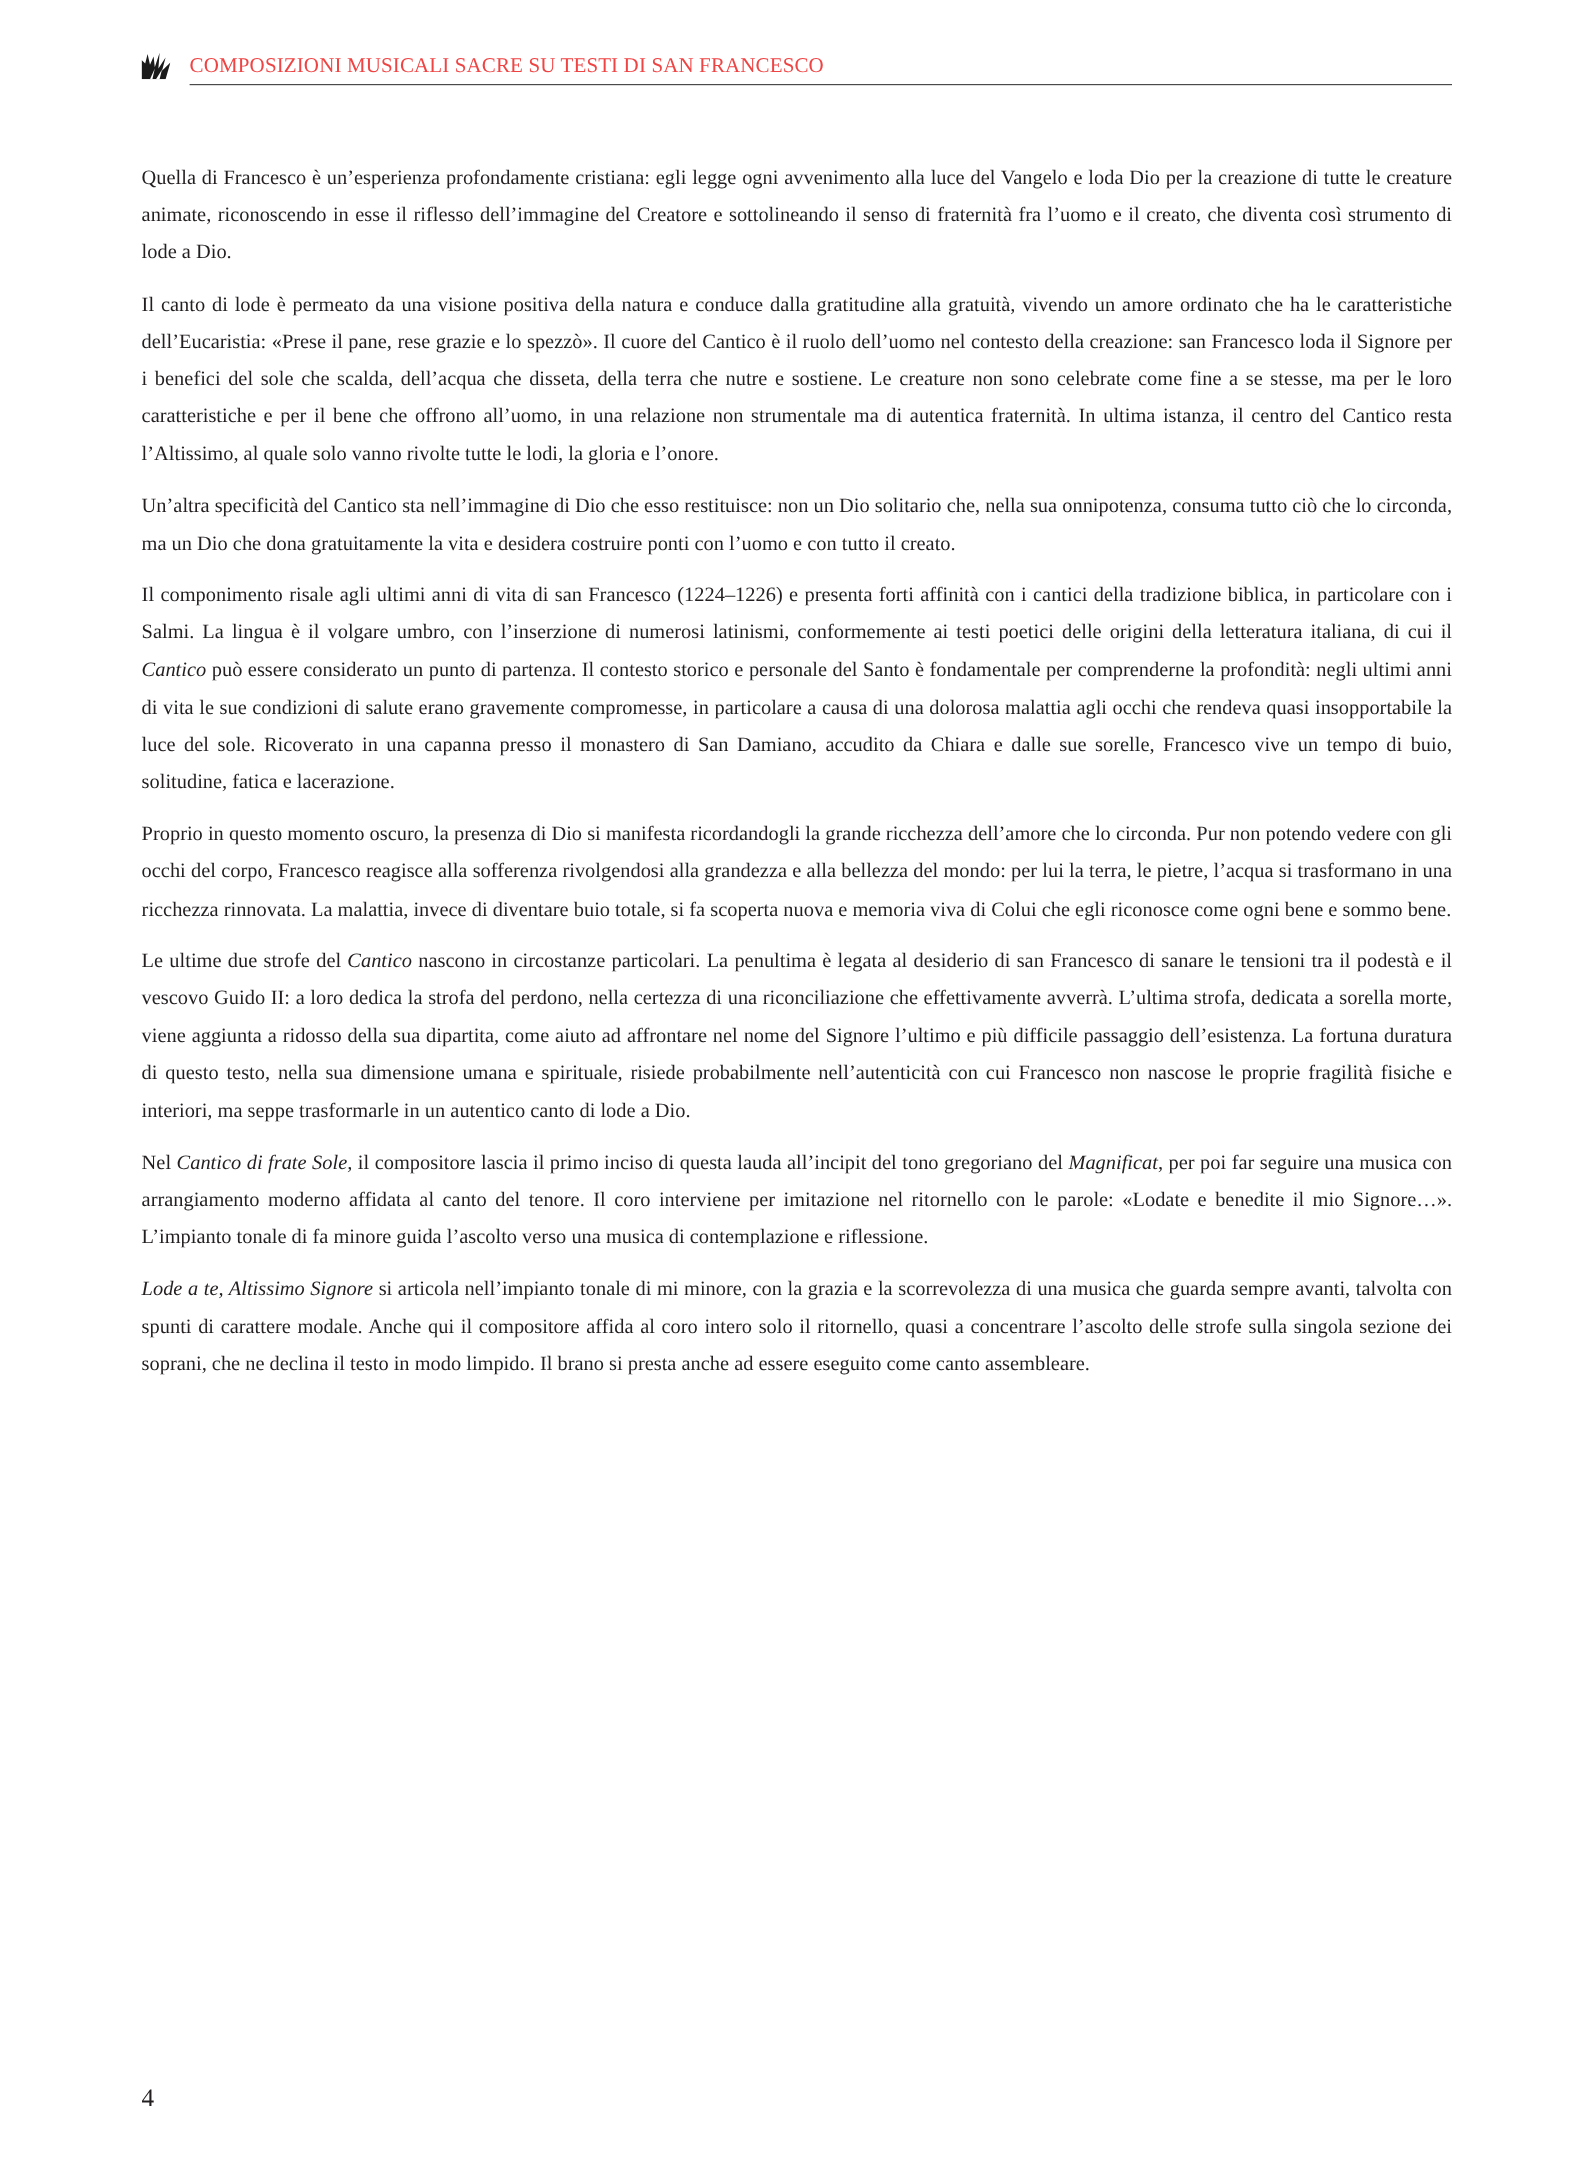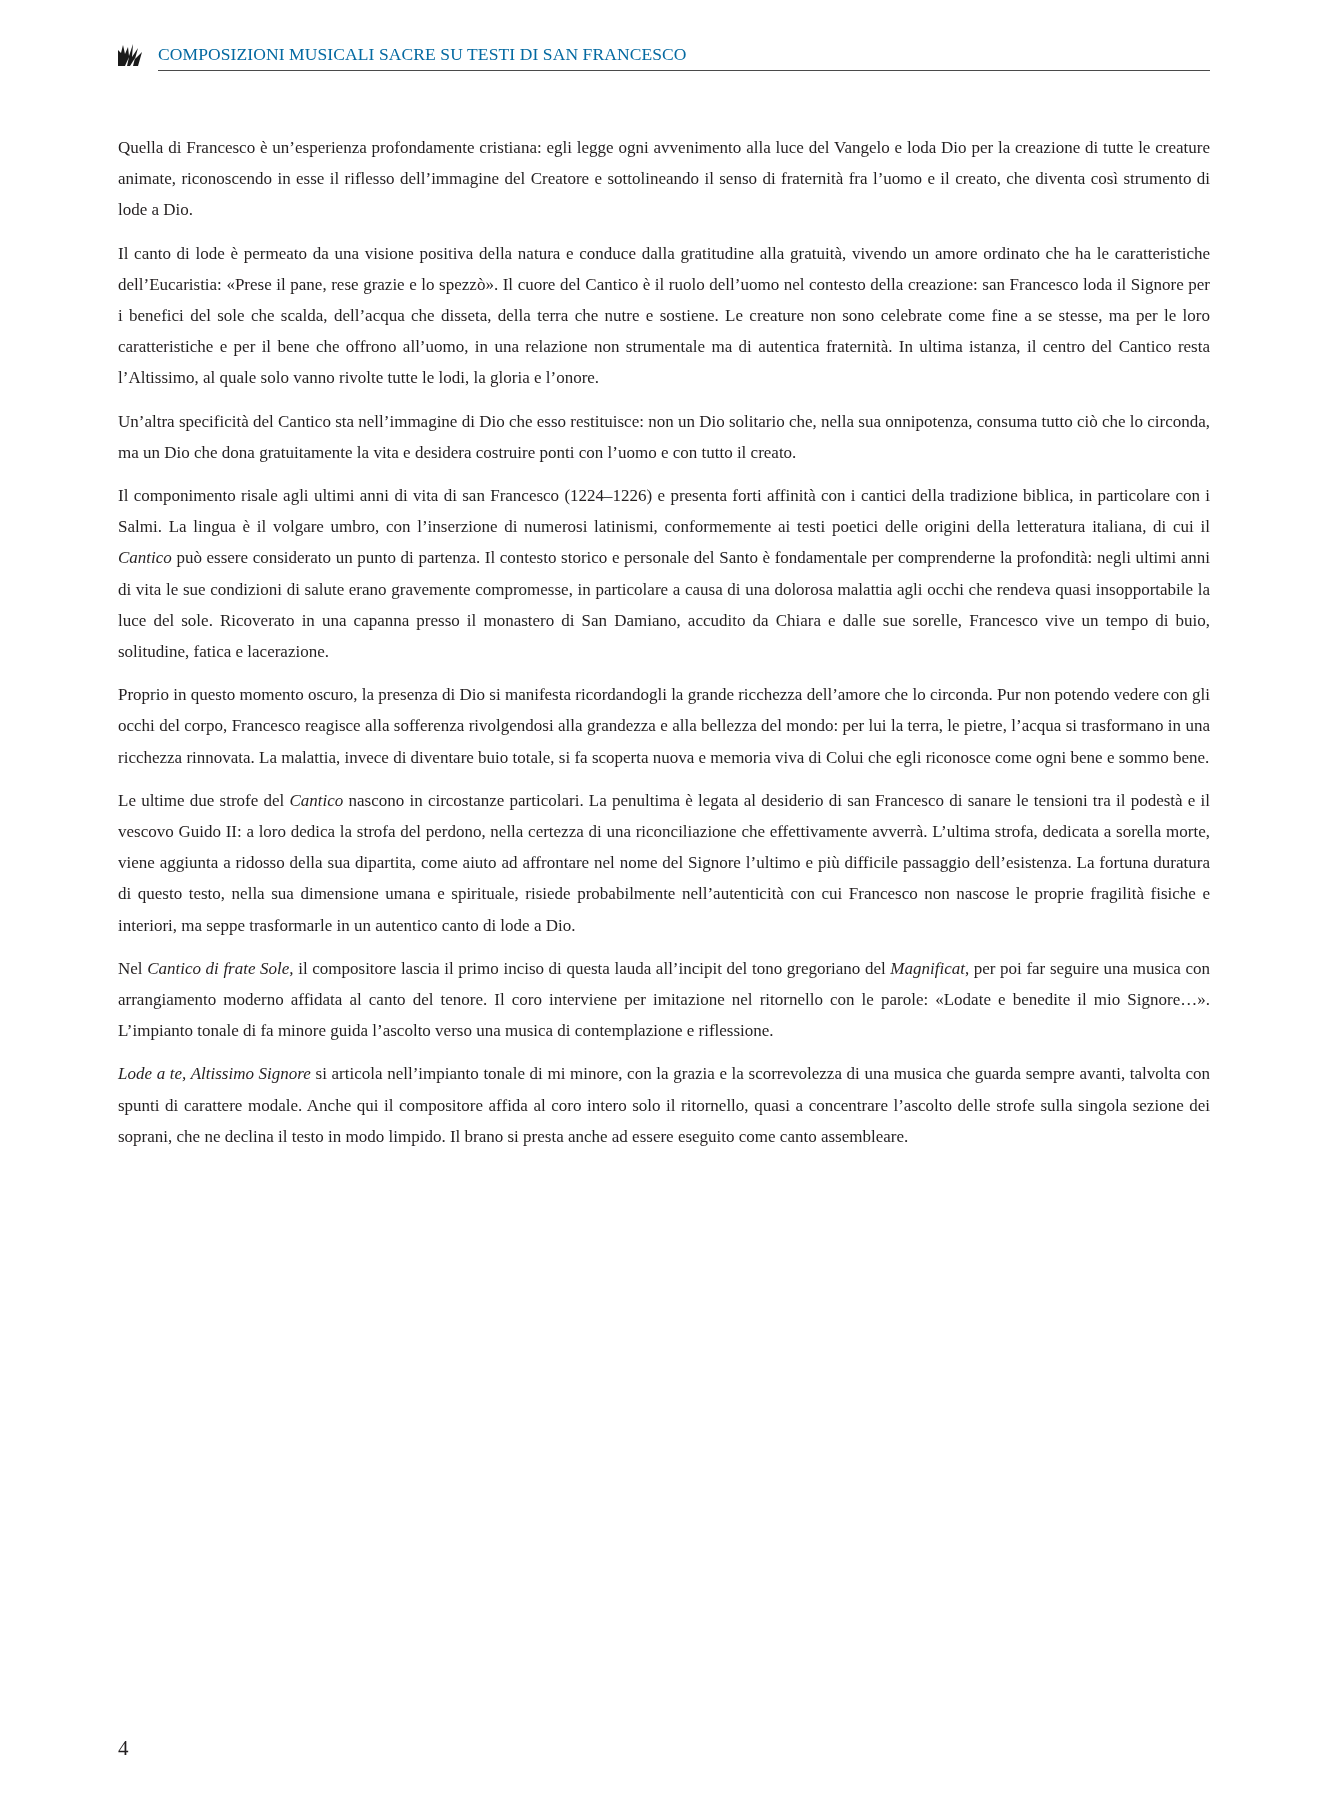--- a/index.html
+++ b/index.html
@@ -28,21 +28,21 @@
       top: 2px;
       width: 24px;
       height: 22px;
     }
     .header-title {
       position: absolute;
       left: 40px;
       top: 2px;
       font-size: 17.5px;
       letter-spacing: 0.1px;
-      color: #0369a1;
+      color: #ef4444;
       white-space: nowrap;
     }
     .header-rule {
       position: absolute;
       left: 40px;
       right: 0;
       top: 28px;
       height: 1px;
       background: #4a4a4a;
     }

